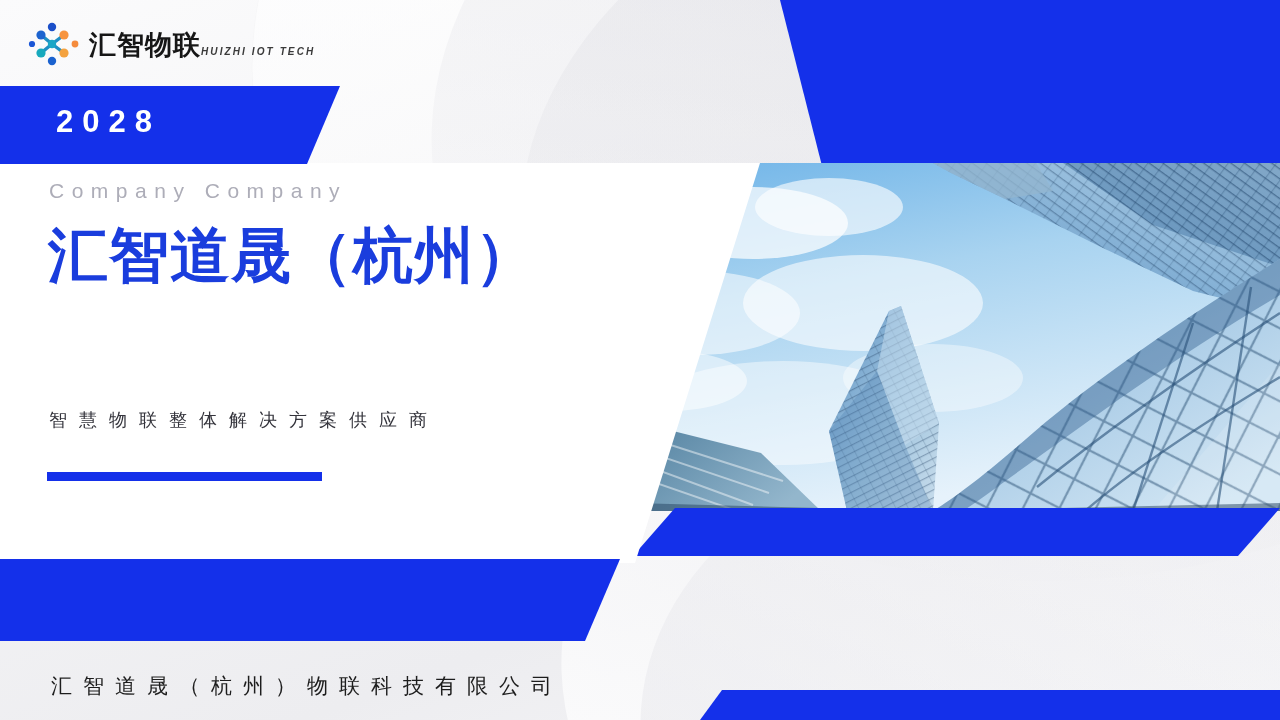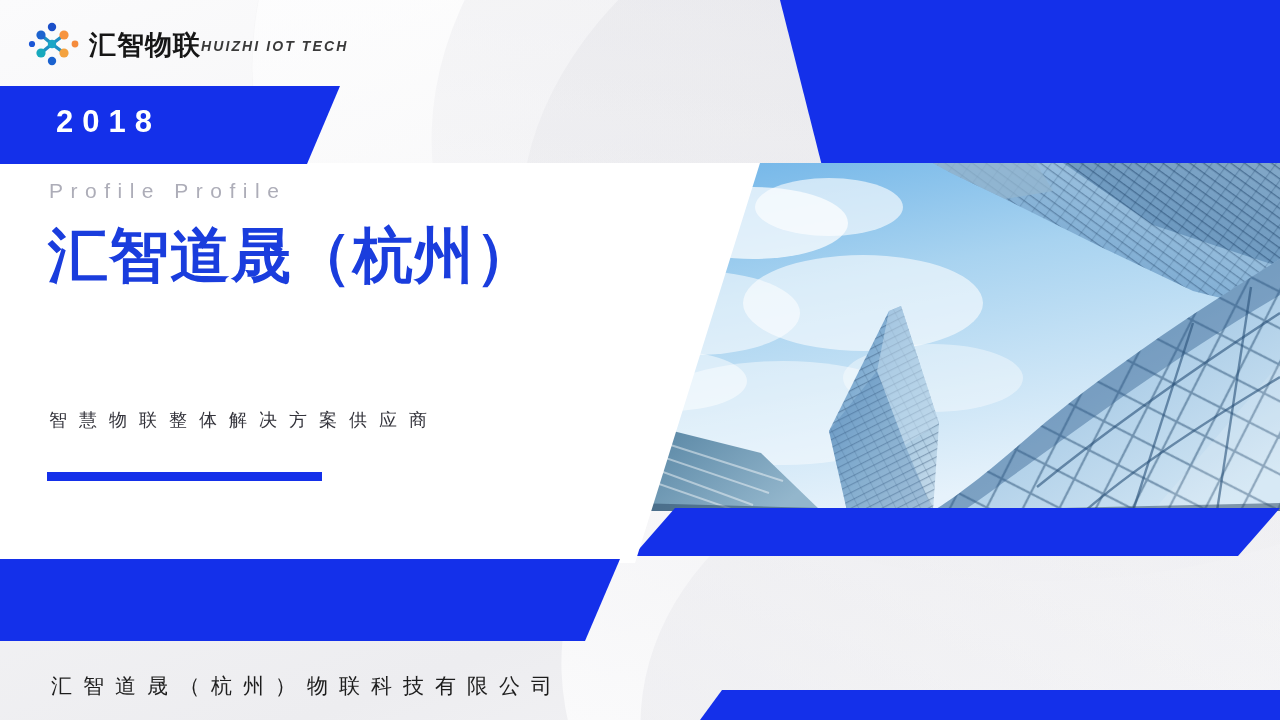--- a/index.html
+++ b/index.html
@@ -85,22 +85,22 @@
 
   
   .logo { position:absolute; left:28px; top:22px; display:flex; align-items:center; gap:9px; }
   .logo-mark { width:52px; height:44px; flex:0 0 auto; }
   .logo-text { display:flex; line-height:1; }
   .logo-cn {
     font-size:27px; font-weight:bold; color:#161616;
     letter-spacing:1px; font-family:"DejaVu Sans","Liberation Sans",sans-serif;
   }
   .logo-en {
-    font-size:14px; font-weight:bold; color:#3a3a3a;
-    letter-spacing:2.1px; font-style:italic; margin-top:8px;
+    font-size:10px; font-weight:bold; color:#3a3a3a;
+    letter-spacing:2.1px; font-style:italic; margin-top:16px;
   }
 
   
   .year-text {
     position:absolute; left:56px; top:104px;
     font-size:31px; font-weight:bold; color:#ffffff; letter-spacing:9px;
   }
 
   
   .eyebrow {
@@ -236,21 +236,21 @@
 
       <path d="M0 340 L300 348 L647 340 L647 348 L0 348 Z" fill="#23425f" opacity="0.5"></path>
     </svg>
   </div>
 
   <div class="band band-underphoto"></div>
 
   <div class="white-panel"></div>
 
   <div class="band band-year"></div>
-  <div class="year-text">2018</div>
+  <div class="year-text">2028</div>
 
   <div class="band band-bottomleft"></div>
   <div class="band band-bottomright"></div>
 
   <div class="logo">
     <span class="logo-mark">
       <svg viewBox="0 0 52 44" aria-hidden="true">
         <g stroke="#1f8fc4" stroke-width="3.4" stroke-linecap="round" fill="none">
           <path d="M13 13 L24 22 L13 31"></path>
           <path d="M24 22 L36 13"></path>
@@ -266,21 +266,21 @@
         <circle cx="36" cy="31" r="4.6" fill="#f4a23f"></circle>
         <circle cx="47" cy="22" r="3.4" fill="#f58b3c"></circle>
       </svg>
     </span>
     <span class="logo-text">
       <span class="logo-cn">汇智物联</span>
       <span class="logo-en">HUIZHI IOT TECH</span>
     </span>
   </div>
 
-  <div class="eyebrow">Profile Profile</div>
+  <div class="eyebrow">Company Company</div>
   <div class="main-title">
     <span>汇智道晟（杭州）</span>
   </div>
   <div class="sub-title">智慧物联整体解决方案供应商</div>
   <div class="rule"></div>
 
   <div class="footer">汇智道晟（杭州）物联科技有限公司</div>
 
 </div>
 

